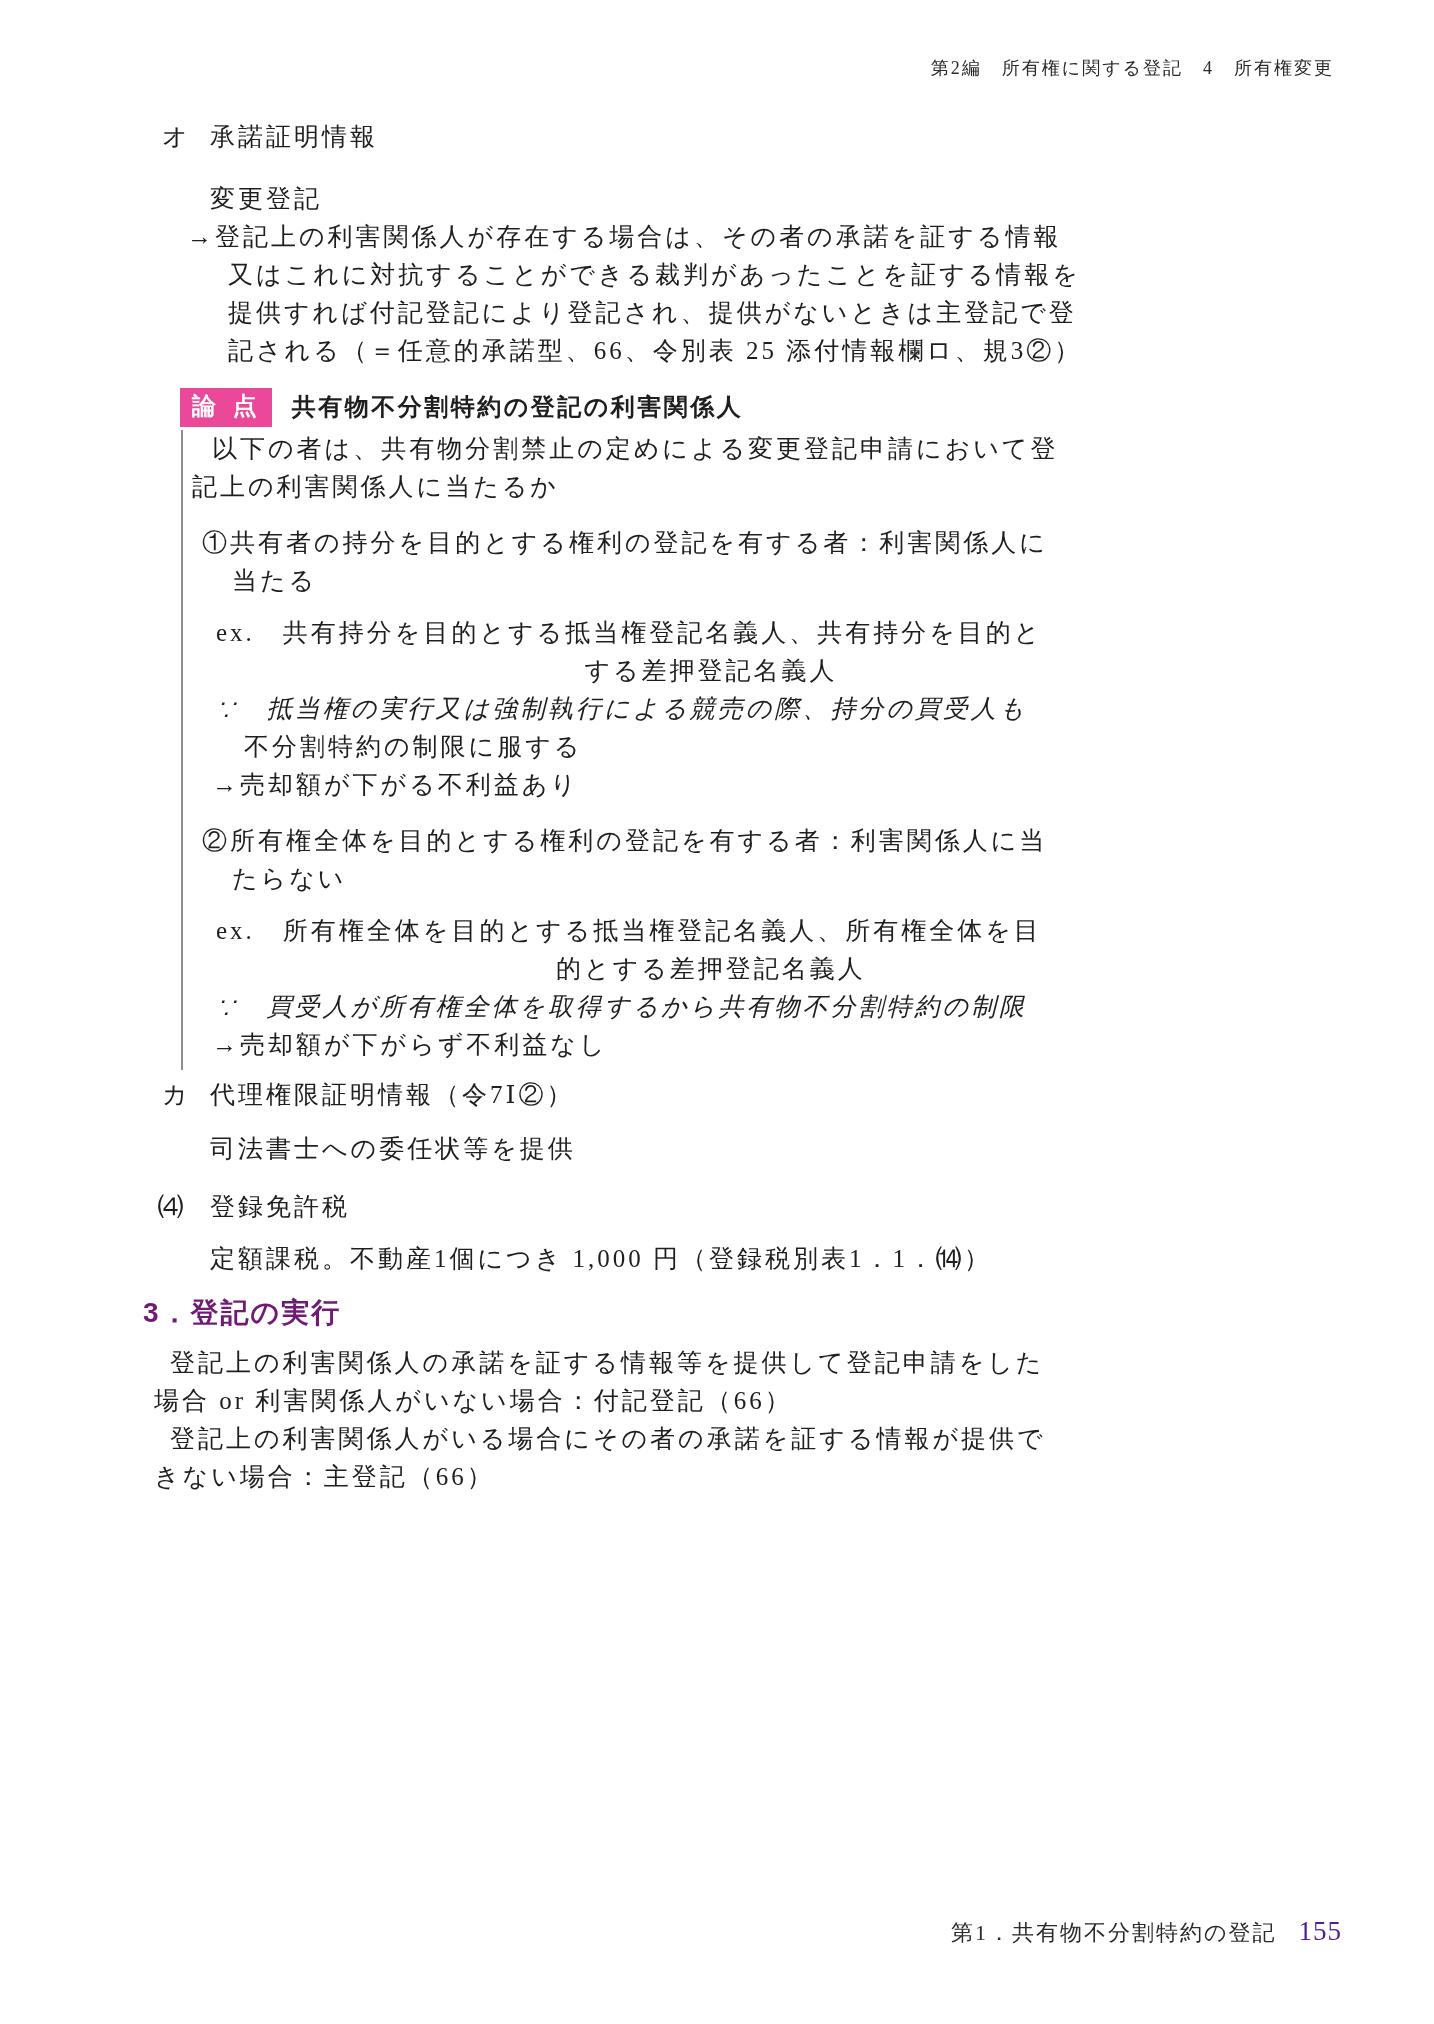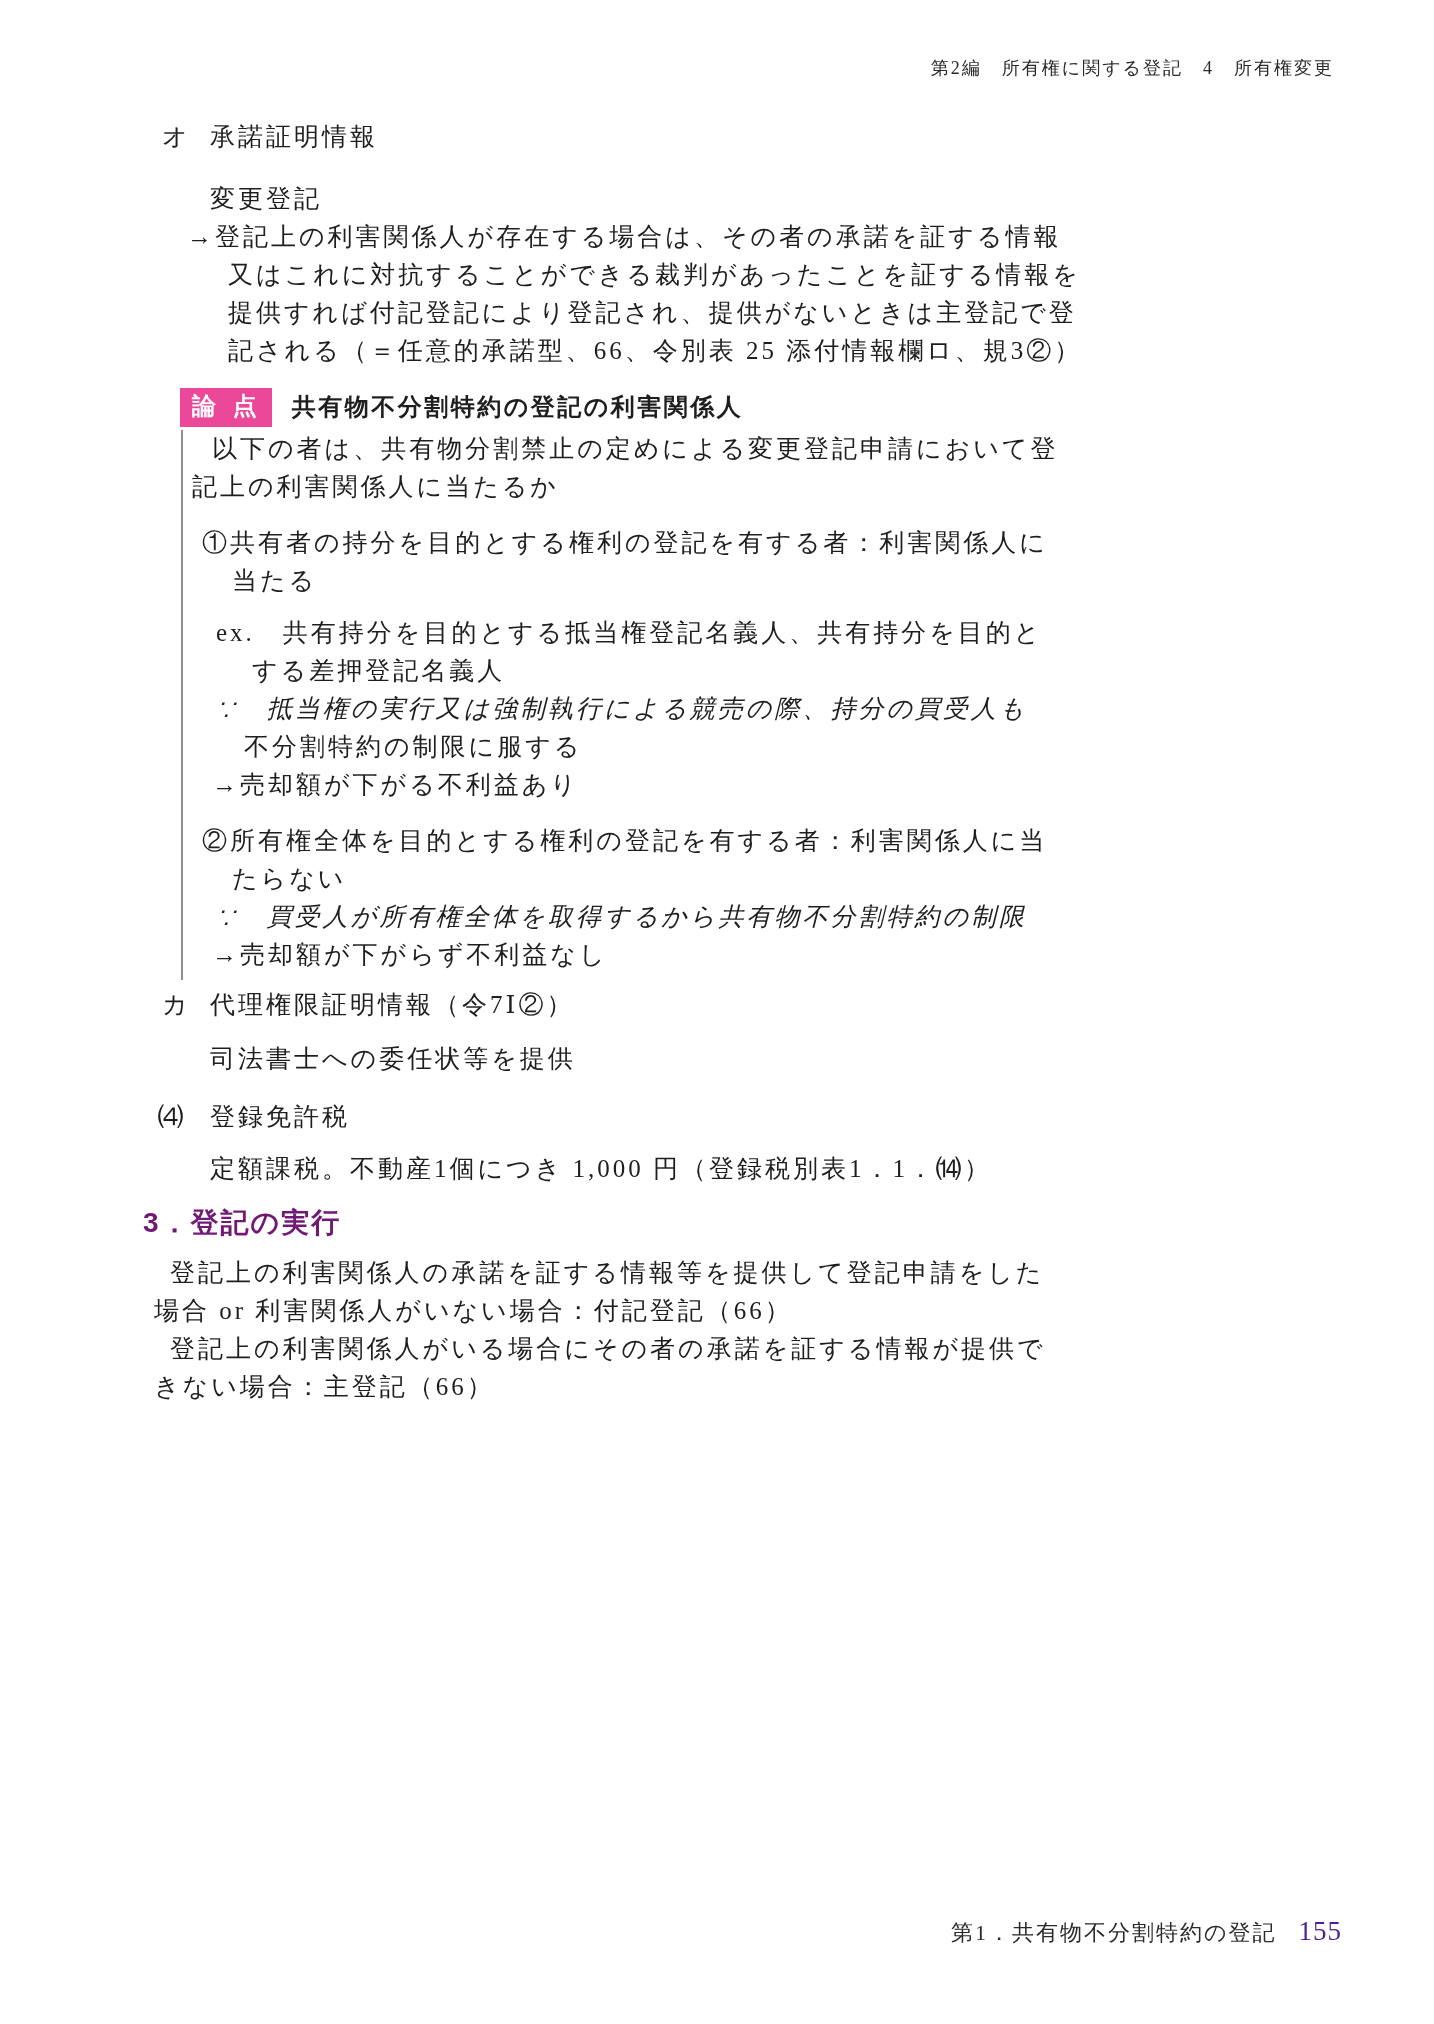--- a/index.html
+++ b/index.html
@@ -52,21 +52,21 @@
     border-left:2px solid #8f8f8f;
     padding-left:9px; padding-bottom:6px;
   }
   .ri-first { padding-left:20px; }
   .ri-wrap  { padding-left:0; }
   .claim  { margin-top:18px; }
   .cl-first { padding-left:10px; }
   .cl-wrap  { padding-left:40px; }
   .exblock { margin-top:14px; }
   .ex-first { padding-left:24px; }
-  .ex-wrap  { padding-left:60px; }
+  .ex-wrap  { padding-left:60px;text-align:center; }
   .rs-first { padding-left:24px;font-style:italic; }
   .rs-wrap  { padding-left:52px; }
   .concl    { padding-left:20px; }
 
   .mt6  { margin-top:6px; }
   .mt14 { margin-top:14px; }
   .mt16 { margin-top:16px; }
   .mt20 { margin-top:20px; }
   .mt24 { margin-top:24px; }
 
@@ -131,20 +131,24 @@
       <div>
         <div class="rs-first line">∵　抵当権の実行又は強制執行による競売の際、持分の買受人も</div>
         <div class="rs-wrap line">不分割特約の制限に服する</div>
       </div>
       <div class="concl line">→売却額が下がる不利益あり</div>
 
       <div class="claim">
         <div class="cl-first line">②所有権全体を目的とする権利の登記を有する者：利害関係人に当</div>
         <div class="cl-wrap line">たらない</div>
       </div>
+      <div class="exblock">
+        <div class="ex-first line">ex.　所有権全体を目的とする抵当権登記名義人、所有権全体を目</div>
+        <div class="ex-wrap line">的とする差押登記名義人</div>
+      </div>
       <div>
         <div class="rs-first line">∵　買受人が所有権全体を取得するから共有物不分割特約の制限</div>
       </div>
       <div class="concl line">→売却額が下がらず不利益なし</div>
     </div>
 
     <div class="labelrow line mt6">
       <span class="lbl">カ</span>
       <span>代理権限証明情報（令7Ⅰ②）</span>
     </div>

